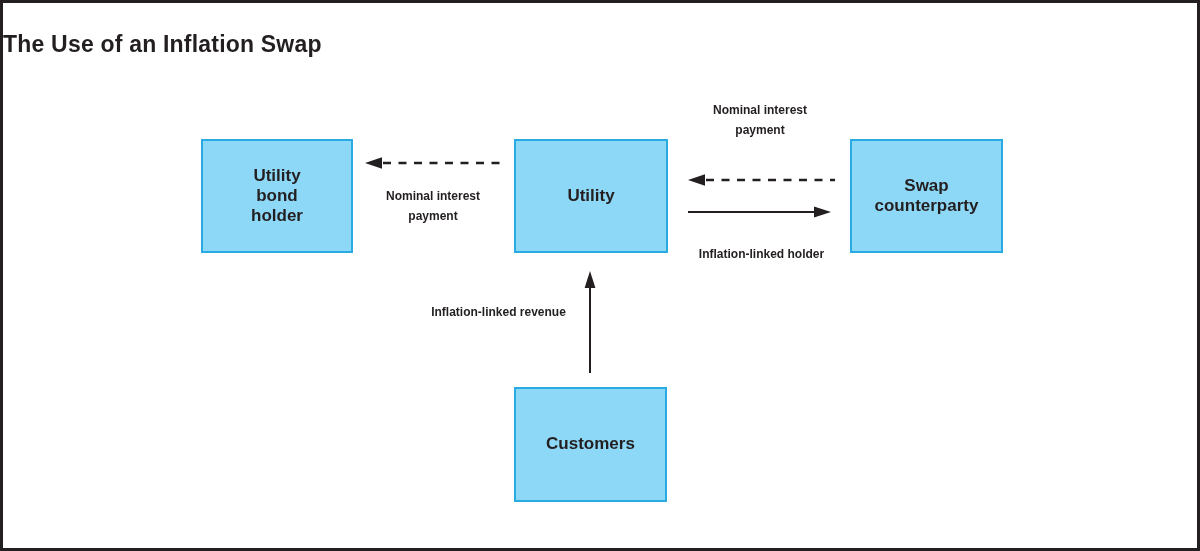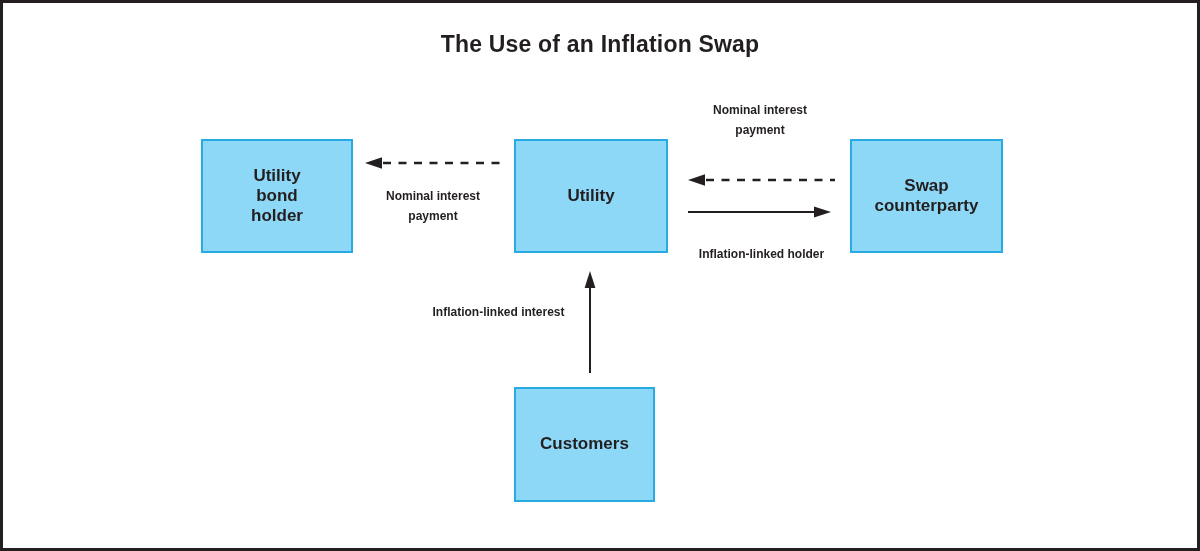--- a/index.html
+++ b/index.html
@@ -17,21 +17,20 @@
     font-family: "Liberation Sans", sans-serif;
     font-weight: bold;
     color: var(--text, #231f20);
     overflow: hidden;
   }
   .diagram-title {
     position: absolute;
     top: 28px;
     left: 0;
     right: 0;
-    text-align: center;
     font-size: 23px;
     letter-spacing: 0.2px;
   }
   .arrow-layer {
     position: absolute;
     left: 0;
     top: 0;
     width: 1194px;
     height: 545px;
   }
@@ -50,21 +49,21 @@
     justify-content: center;
     text-align: center;
     background: var(--box-fill, #8ed8f7);
     border: 2px solid var(--box-border, #29abe2);
     font-size: 17px;
     line-height: 1.18;
   }
   .node-bondholder { left: 198px; top: 136px; width: 152px; height: 114px; padding: 0 28px; }
   .node-utility    { left: 511px; top: 136px; width: 154px; height: 114px; }
   .node-swap       { left: 847px; top: 136px; width: 153px; height: 114px; padding: 0 12px; }
-  .node-customers  { left: 511px; top: 384px; width: 141px; height: 115px; }
+  .node-customers  { left: 511px; top: 384px; width: 153px; height: 115px; }
   .flow-label {
     position: absolute;
     text-align: center;
     font-size: 12px;
     line-height: 20px;
   }
   .label-nominal-left     { left: 377px; top: 183px; width: 106px; }
   .label-nominal-right    { left: 704px; top:  97px; width: 106px; }
   .label-inflation-payment{ left: 677px; top: 241px; width: 163px; }
   .label-inflation-revenue{ left: 414px; top: 299px; width: 163px; }
@@ -106,15 +105,15 @@
   <div class="node node-swap">Swap counterparty</div>
 
   <div class="node node-customers">Customers</div>
 
   <div class="flow-label label-nominal-left">Nominal interest payment</div>
 
   <div class="flow-label label-nominal-right">Nominal interest payment</div>
 
   <div class="flow-label label-inflation-payment">Inflation-linked holder</div>
 
-  <div class="flow-label label-inflation-revenue">Inflation-linked interest</div>
+  <div class="flow-label label-inflation-revenue">Inflation-linked revenue</div>
 
 </div>
 
 </body></html>

